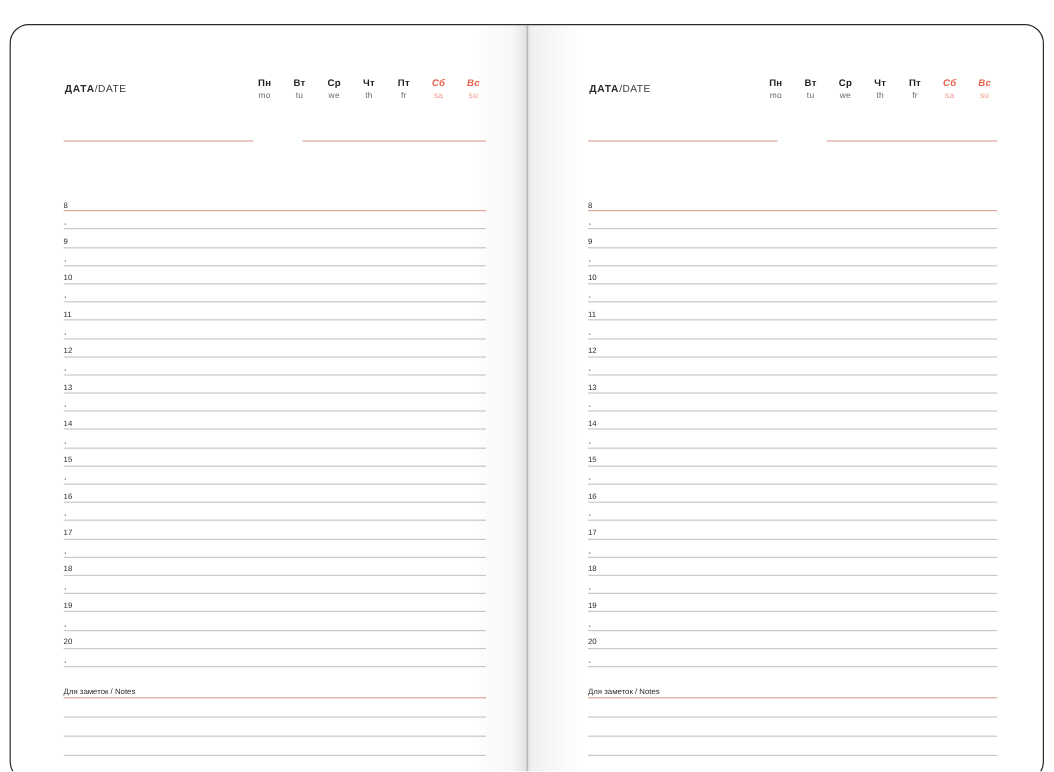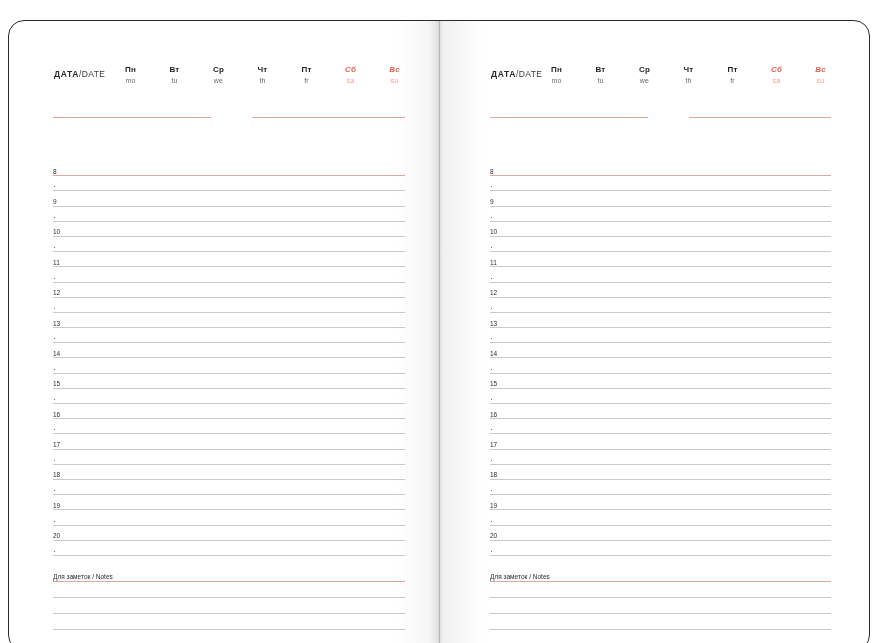--- a/index.html
+++ b/index.html
@@ -93,21 +93,21 @@
   }
   .date-label .en {
     font-weight: normal;
     color: #3a3a3a;
   }
   .weekdays {
     position: absolute;
     top: 44px;
     right: 4px;
     display: flex;
-    gap: 27px;
+    gap: 12px;
   }
   .wd {
     width: 17px;
     text-align: center;
     line-height: 1.35;
   }
   .wd .ru {
     display: block;
     font-size: 8px;
     font-weight: bold;

